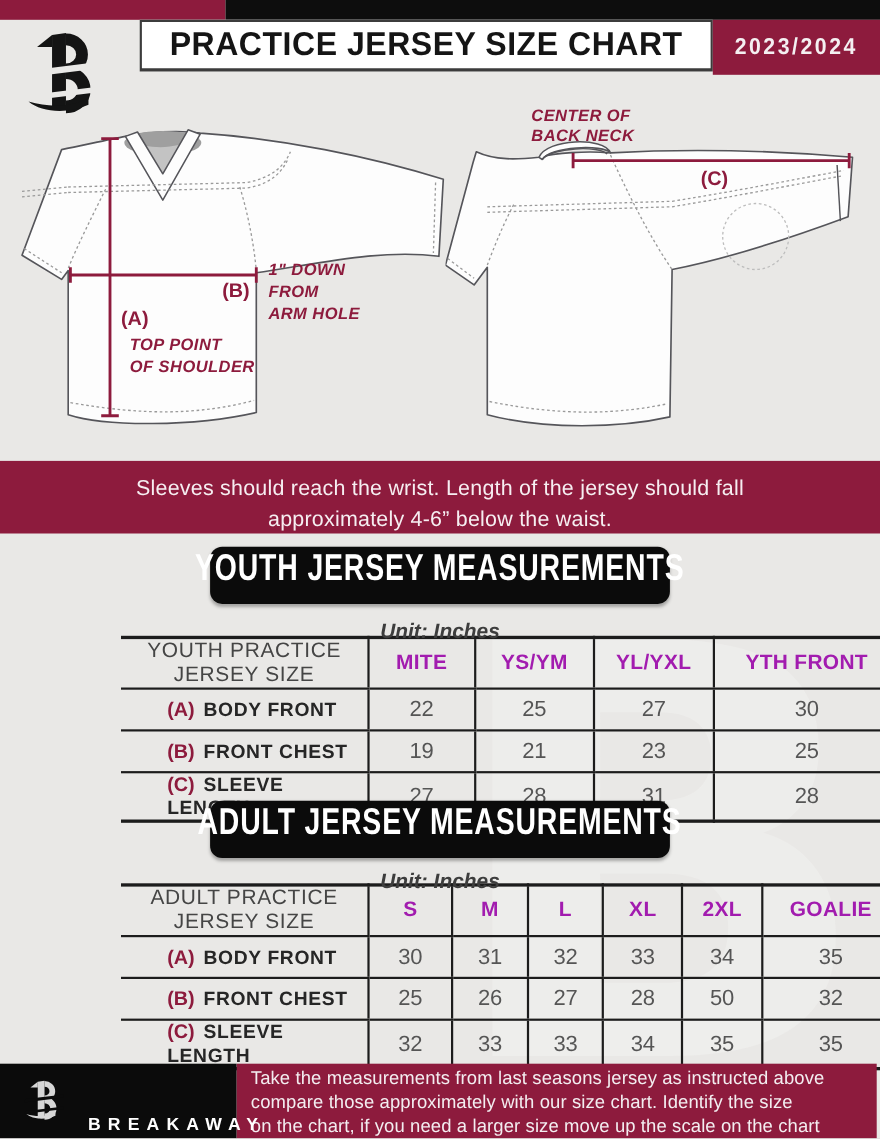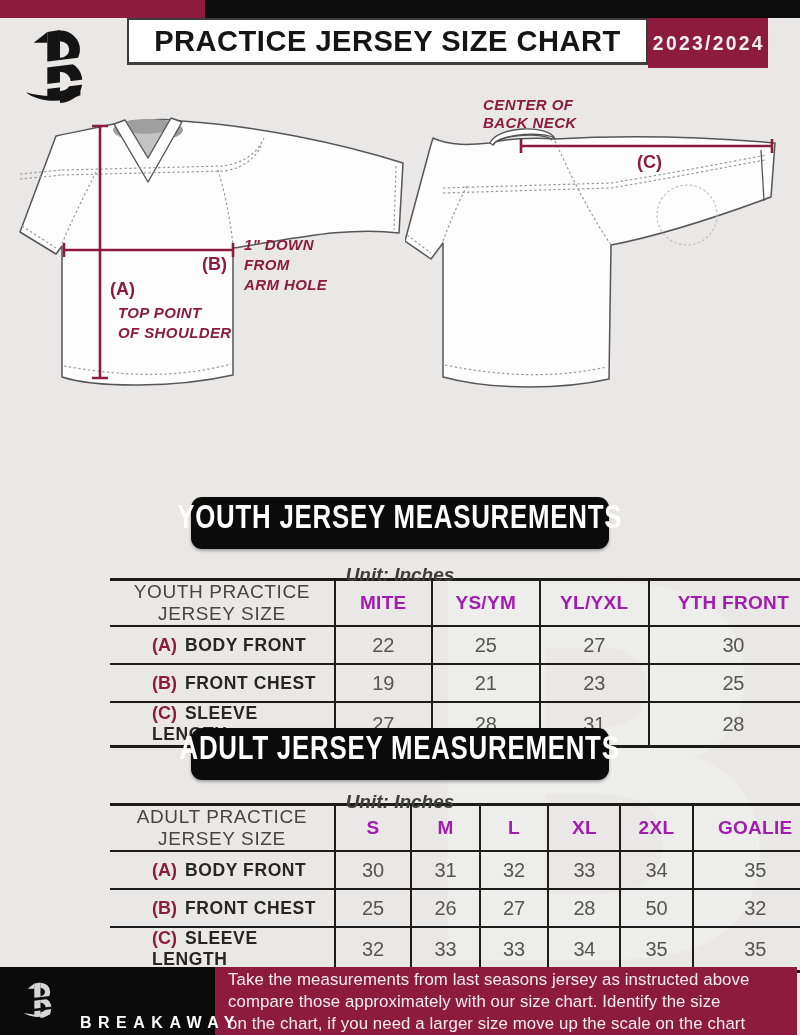--- a/index.html
+++ b/index.html
@@ -11,22 +11,22 @@
   .watermark{position:absolute;left:400px;top:520px;font-size:520px;font-weight:bold;
     color:#f2f2f0;opacity:.55;line-height:1;z-index:0;font-family:"DejaVu Sans",sans-serif;}
 
   
   .strip-maroon{position:absolute;left:0;top:0;width:205px;height:18px;background:var(--maroon);z-index:2;}
   .strip-black{position:absolute;left:205px;top:0;width:595px;height:18px;background:var(--ink);z-index:2;}
   .title-box{position:absolute;left:127px;top:18px;width:521px;height:47px;background:#fff;
     border:2px solid #3c3c3c;border-bottom-width:3px;display:flex;align-items:center;justify-content:center;z-index:3;}
   .title-box span{font-size:30px;font-weight:bold;color:#151515;letter-spacing:.5px;white-space:nowrap;
     display:inline-block;transform:scaleX(.97);}
-  .season-box{position:absolute;left:648px;top:18px;width:120px;height:50px;background:var(--maroon);
-    display:flex;align-items:center;justify-content:flex-start;z-index:3;}
+  .season-box{position:absolute;left:648px;top:18px;width:152px;height:50px;background:var(--maroon);
+    display:flex;align-items:center;justify-content:center;z-index:3;}
   .season-box span{font-size:21px;font-weight:bold;color:#f4eff1;letter-spacing:2.5px;white-space:nowrap;
     display:inline-block;transform:scaleX(.92);}
 
   
   .logo{position:absolute;left:22px;top:26px;z-index:3;}
   .logo-footer{position:absolute;left:22px;top:10px;}
 
   
   .diagram{position:absolute;z-index:1;}
   .jersey{fill:#fdfdfd;stroke:#55555a;stroke-width:1.5;stroke-linejoin:round;}
@@ -154,20 +154,24 @@
       <circle class="seam" cx="282" cy="122" r="30" style="stroke:#bdbdbd"></circle>
       <path class="cuffline" d="M356 57 L359 108"></path>
 
       <path class="measure" d="M116 53 H367 M116 46 V60 M367 46 V60"></path>
       <text class="anno-b" x="232" y="75">(C)</text>
       <text class="anno" x="78" y="17">CENTER OF</text>
       <text class="anno" x="78" y="35">BACK NECK</text>
     </g>
   </svg>
 
+  <div class="banner">
+    <div>Sleeves should reach the wrist. Length of the jersey should fall</div>
+    <div>approximately 4-6” below the waist.</div>
+  </div>
 
   <div class="pill" style="top:497px;">
     <span>YOUTH JERSEY MEASUREMENTS</span>
   </div>
   <div class="unit" style="top:552px;">Unit: Inches</div>
 
   <table class="size-table" style="top:578px;">
     <colgroup>
         <col style="width:31.8%">
         <col style="width:13.7%">

